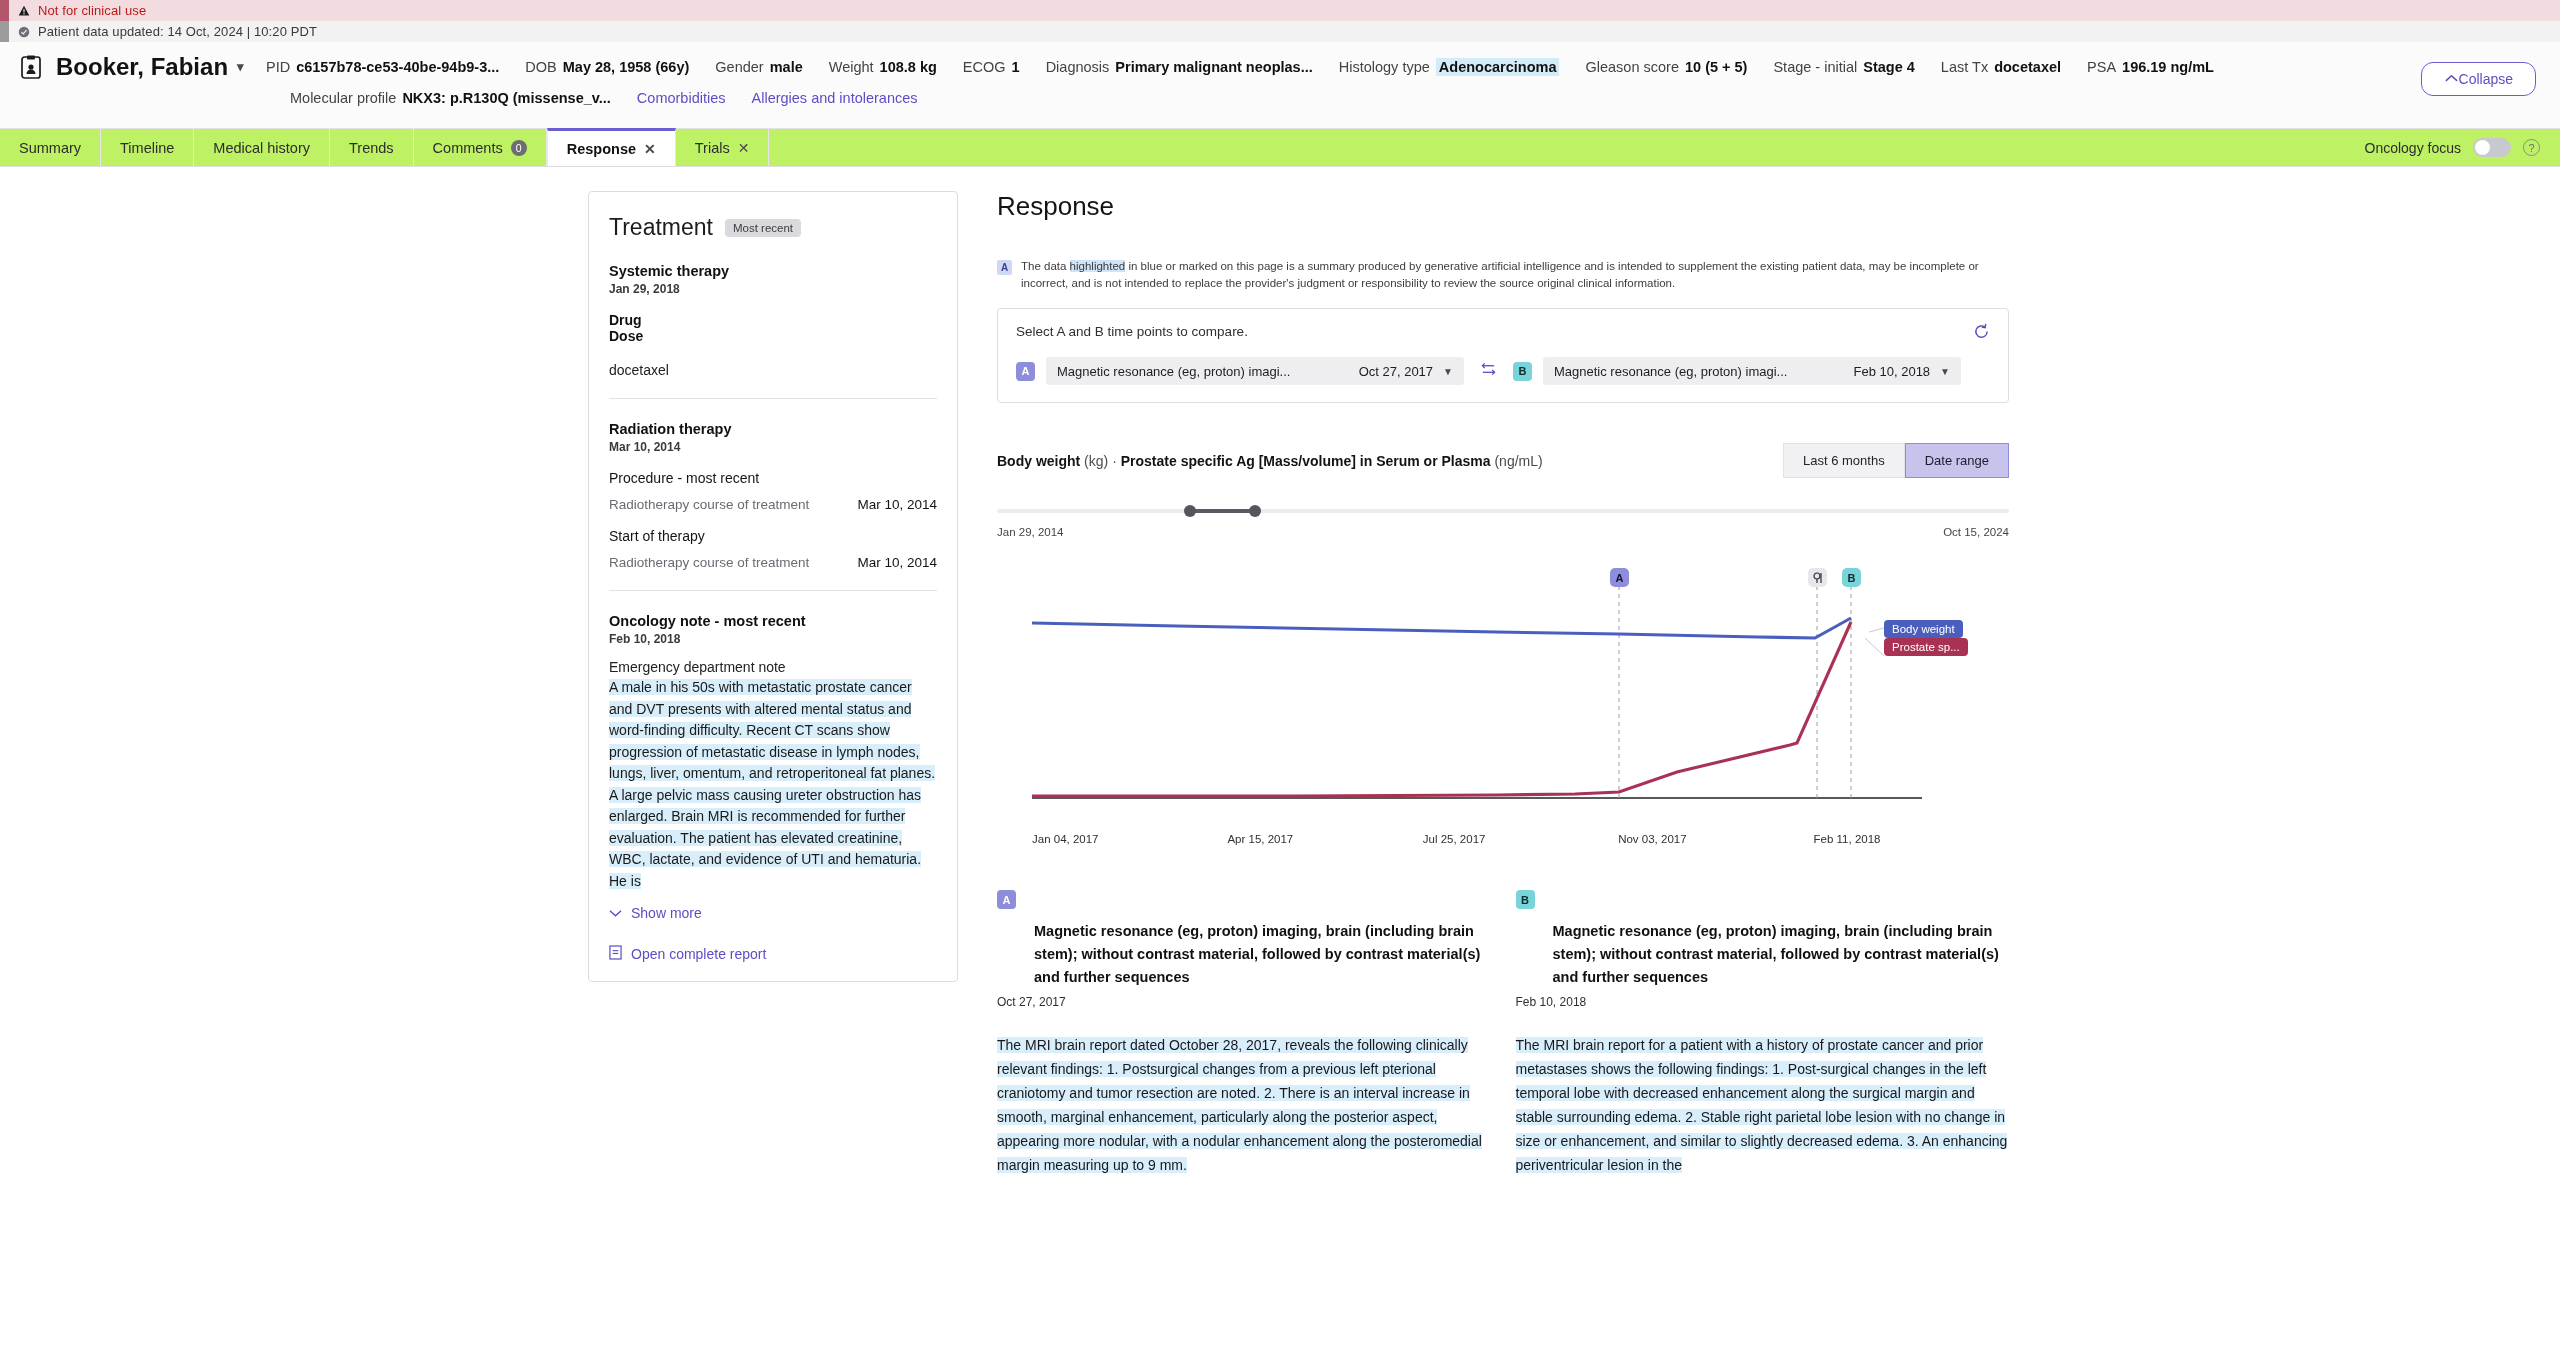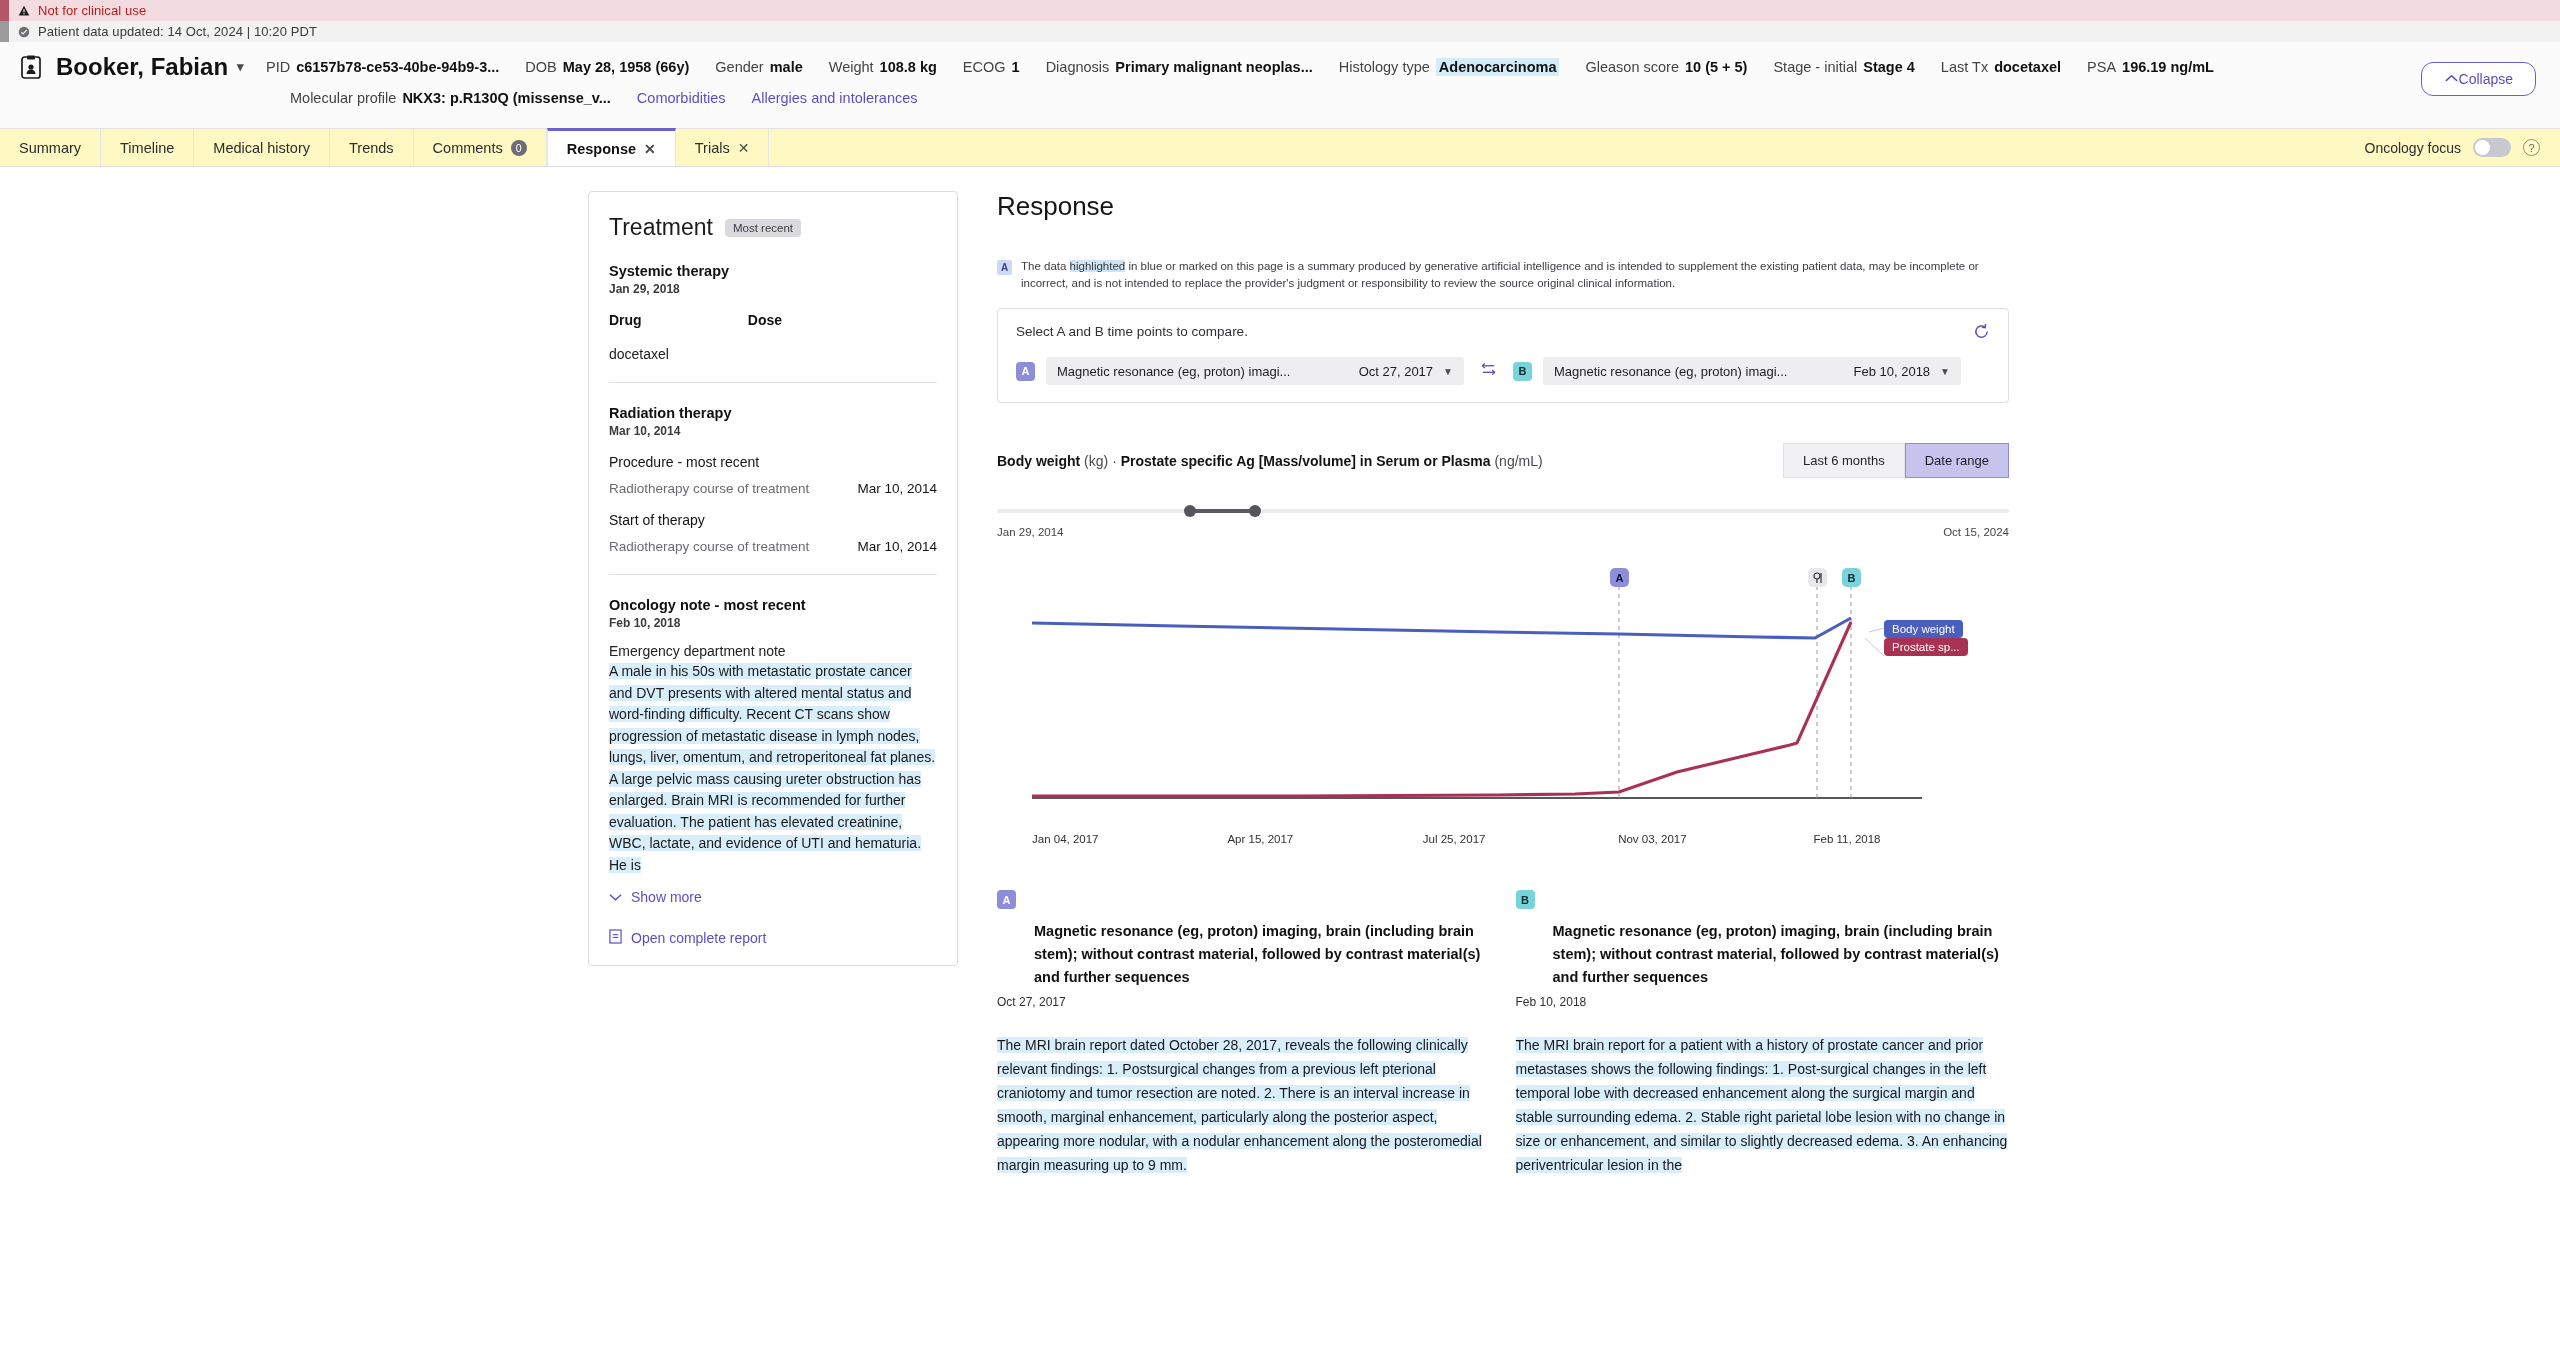--- a/index.html
+++ b/index.html
@@ -49,21 +49,21 @@
   .link { color: #5b4ec4; font-size: 14.5px; margin-right: 26px; cursor: pointer; }
   .collapse-btn {
     position: absolute; right: 24px; top: 20px;
     border: 1px solid #6b5fd0; color: #5b4ec4; background: #fff;
     border-radius: 12px; padding: 8px 22px; font-size: 14px;
     display: flex; align-items: center; gap: 0; cursor: pointer;
   }
 
   
   .tabbar {
-    height: 38px; border-bottom: 1px solid #dcdce0; background: #fef9c3;
+    height: 38px; border-bottom: 1px solid #dcdce0; background: #bef264;
     display: flex; align-items: stretch; position: relative;
   }
   .tab {
     display: flex; align-items: center; gap: 8px;
     padding: 0 19px; font-size: 14.5px; color: #2d2d2d; cursor: pointer;
     border-right: 1px solid #e6e6ea; position: relative;
   }
   .tab.active {
     background: #fff; font-weight: 700; color: #111;
     border-top: 3px solid #6b5fd0; margin-top: -1px;
@@ -99,21 +99,21 @@
     width: 370px; border: 1px solid #dcdce0; border-radius: 4px;
     background: #fff; padding: 22px 20px 18px 20px;
   }
   .card-title { font-size: 23px; color: #1c1c1c; display: flex; align-items: center; gap: 12px; }
   .pill {
     background: #dadade; color: #3c3c43; font-size: 11.5px;
     border-radius: 4px; padding: 3px 8px;
   }
   .sec-title { font-size: 14.5px; font-weight: 700; margin-top: 22px; color: #111; }
   .sec-date { font-size: 12px; color: #3b3b3b; margin-top: 3px; font-weight: bold; }
-  .row2 { display: flex; justify-content: space-between; margin-top: 16px; font-size: 14px; }
+  .row2 { display: flex; justify-content: space-between; margin-top: 16px; font-size: 14px; flex-direction: column; }
   .row2 .k { color: #111; font-weight: 700; }
   .drug-row { display: flex; justify-content: space-between; margin-top: 18px; font-size: 14px; color: #222; }
   .hr { border-top: 1px solid #e2e2e6; margin: 20px 0 0 0; }
   .sub-b { font-size: 14px; font-weight: 400; color: #141414; margin-top: 16px; }
   .kv { display: flex; justify-content: space-between; margin-top: 11px; font-size: 13.5px; }
   .kv .k { color: #6a6a72; }
   .kv .v { color: #141414; }
   .note-sub { font-size: 14px; color: #222; margin-top: 13px; }
   .note-body {
     font-size: 14px; line-height: 21.5px; color: #1a1a1a; margin-top: 2px;

